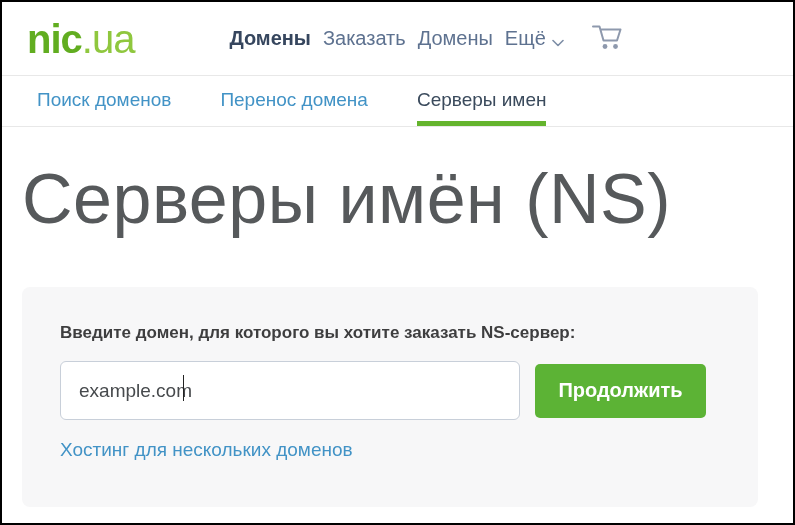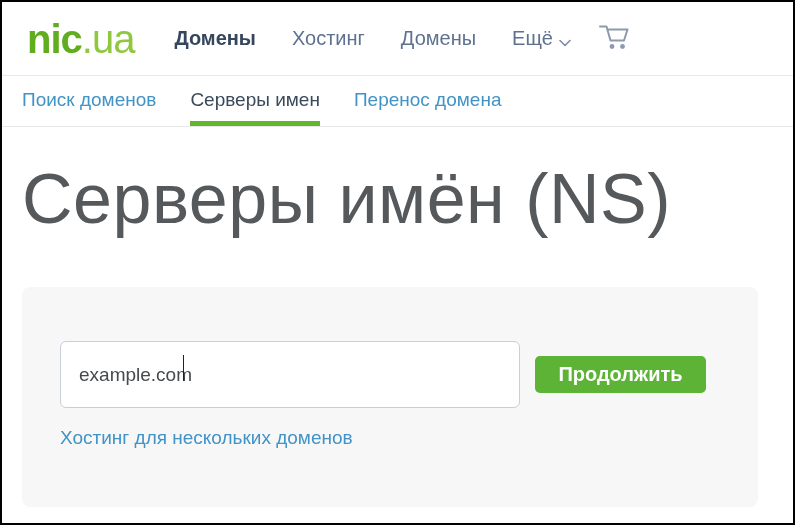--- a/index.html
+++ b/index.html
@@ -22,22 +22,22 @@
     align-items: center;
     padding: 0 25px;
   }
   .logo { font-size: 40px; line-height: 1; letter-spacing: -1px; cursor: pointer; text-align: center; }
   .logo .logo-bold { font-weight: bold; color: #61ad20; }
   .logo .logo-light { font-weight: normal; color: #8fc73e; }
 
   .main-nav {
     display: flex;
     align-items: center;
-    margin-left: 40px;
-    gap: 36px;
+    margin-left: 95px;
+    gap: 12px;
   }
   .main-nav .nav-item {
     font-size: 20px;
     color: #5e7290;
     cursor: pointer;
     display: flex;
     align-items: center;
     gap: 6px;
     white-space: nowrap;
   }
@@ -54,20 +54,21 @@
     align-items: stretch;
     padding: 0 20px;
     gap: 34px;
   }
   .subnav .tab {
     font-size: 19px;
     color: #4293c6;
     padding: 13px 0 15px;
     cursor: pointer;
     white-space: nowrap;
+    margin-left: 15px;
   }
   .subnav .tab.active {
     color: #3a4a5c;
     box-shadow: inset 0 -5px 0 0 #64b42d;
   }
 
   
   .main { padding: 0 20px; }
   .page-title {
     margin-top: 34px;
@@ -92,40 +93,40 @@
     color: #3e3e3f;
   }
   .form-row {
     margin-top: 18px;
     display: flex;
     align-items: center;
   }
   .domain-input-wrap { position: relative; }
   .domain-input {
     width: 460px;
-    height: 67px;
+    height: 59px;
     border: 1px solid #c8cfd9;
     border-radius: 6px;
     background: #fff;
     font-family: "Liberation Sans", "DejaVu Sans", sans-serif;
     font-size: 19px;
     color: #474a4d;
     padding: 0 18px;
     outline: none;
   }
   .text-caret {
     position: absolute;
     left: 123px; top: 14px;
     width: 1px; height: 26px;
     background: #222;
   }
   .continue-btn {
     margin-left: 15px;
     width: 171px;
-    height: 37px;
+    height: 54px;
     background: #5cb335;
     border: none;
     border-radius: 5px;
     color: #fff;
     font-family: "Liberation Sans", "DejaVu Sans", sans-serif;
     font-size: 20px;
     font-weight: bold;
     cursor: pointer;
   }
   .multi-link {
@@ -145,21 +146,21 @@
   <div class="header">
     <div class="logo">
       <span class="logo-bold">nic</span><span class="logo-light">.ua</span>
     </div>
 
     <nav class="main-nav">
       <div class="nav-item active">
         <span>Домены</span>
       </div>
       <div class="nav-item">
-        <span>Хостинг</span>
+        <span>Заказать</span>
       </div>
       <div class="nav-item">
         <span>Домены</span>
       </div>
       <div class="nav-item">
         <span>Ещё</span>
         <span class="chev">
           <svg width="12" height="8" viewBox="0 0 12 8">
               <polyline points="1,1.5 6,6.5 11,1.5" fill="none" stroke="#7d8ea6" stroke-width="1.6" stroke-linecap="round" stroke-linejoin="round"></polyline>
             </svg>
@@ -173,28 +174,29 @@
           <path d="M3 4.5 H9.5 L13.5 18.5 H27 L30.5 7.5 H11.5" fill="none" stroke="#8e99ad" stroke-width="2" stroke-linecap="round" stroke-linejoin="round"></path>
           <circle cx="15" cy="24.5" r="2.4" fill="#8e99ad"></circle>
           <circle cx="25.5" cy="24.5" r="2.4" fill="#8e99ad"></circle>
         </svg>
       </span>
     </div>
   </div>
 
   <div class="subnav">
     <div class="tab">Поиск доменов</div>
+    <div class="tab">Перенос домена</div>
     <div class="tab active">Серверы имен</div>
-    <div class="tab">Перенос домена</div>
   </div>
 
   <div class="main">
     <h1 class="page-title">Серверы имён (NS)</h1>
 
     <div class="card">
+      <div class="card-label">Введите домен, для которого вы хотите заказать NS-сервер:</div>
 
       <div class="form-row">
         <div class="domain-input-wrap">
           <input class="domain-input" type="text" value="example.com" style="">
           <div class="text-caret"></div>
         </div>
         <button class="continue-btn">Продолжить</button>
       </div>
 
       <a class="multi-link">Хостинг для нескольких доменов</a>

